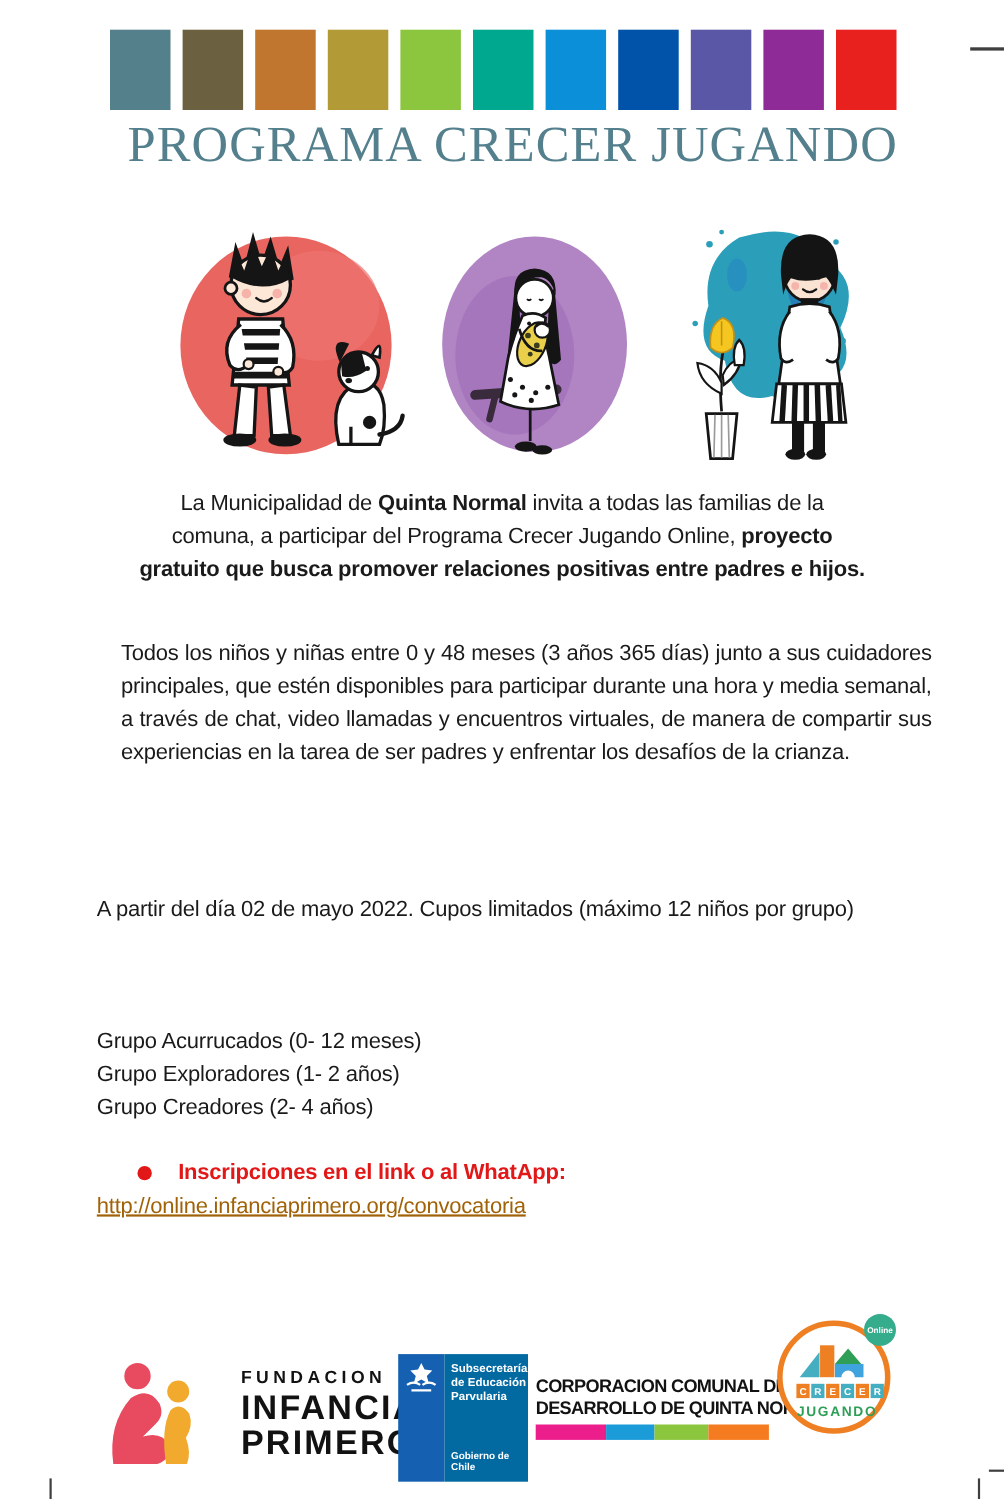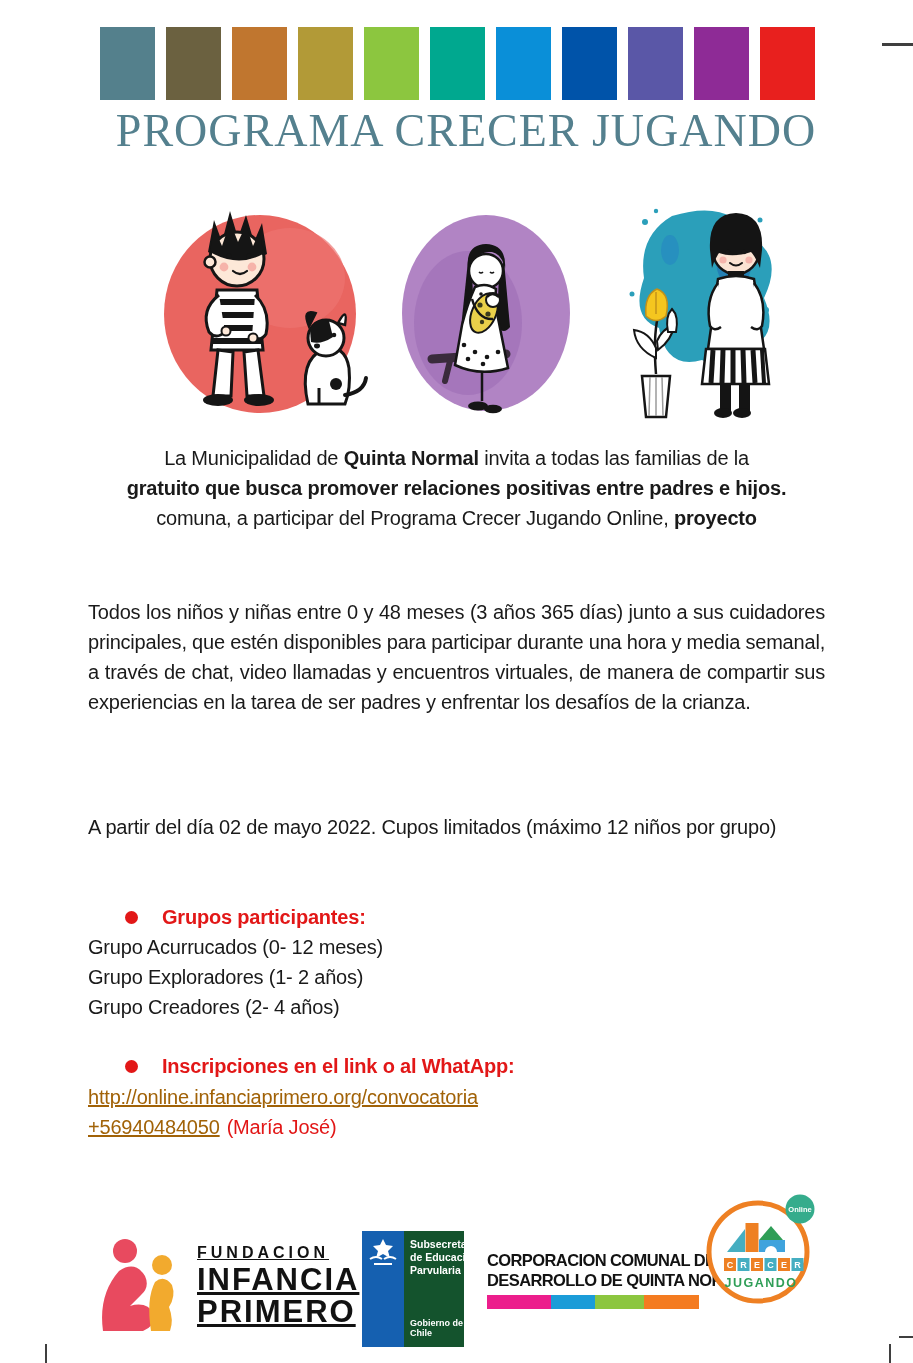--- a/index.html
+++ b/index.html
@@ -29,27 +29,27 @@
   .redbold{color:#e21717;font-weight:bold;}
   .bullet-row{display:flex;align-items:center;height:30px;}
   .dot{width:13px;height:13px;border-radius:50%;background:#e21717;margin-left:37px;margin-right:24px;flex:none;}
   .linktext{color:#2222cc;text-decoration:underline;cursor:pointer;}
   a.linktext{color:#a16207;}
   .phone-note{color:#e21717;margin-left:7px;}
 
   
   .logo-infancia{position:absolute;left:95px;top:1235px;display:flex;align-items:center;}
   .logo-infancia .mark{width:100px;height:100px;}
-  .logo-infancia .txt{margin-left:2px;color:#121212;text-decoration:underline;}
+  .logo-infancia .txt{margin-left:24px;color:#121212;}
   .logo-infancia .t1{font-size:16px;font-weight:bold;letter-spacing:4px;line-height:22px;}
   .logo-infancia .t2,.logo-infancia .t3{font-size:31px;font-weight:bold;letter-spacing:2px;line-height:32px;}
 
   .logo-gob{position:absolute;left:362px;top:1231px;width:118px;height:116px;display:flex;}
   .logo-gob .blue{width:42px;background:#1560b0;position:relative;}
-  .logo-gob .redp{width:60px;background:#14532d;position:relative;color:#fff;}
+  .logo-gob .redp{width:76px;background:#0369a1;position:relative;color:#fff;}
   .logo-gob .crest{position:absolute;left:4px;top:6px;}
   .logo-gob .gt{position:absolute;left:6px;top:7px;font-size:10.5px;font-weight:bold;line-height:13px;}
   .logo-gob .gf{position:absolute;left:6px;bottom:9px;font-size:9px;font-weight:bold;}
 
   .logo-corp{position:absolute;left:487px;top:1250px;width:212px;text-align:center;color:#121212;}
   .logo-corp .ct{font-size:16.5px;font-weight:bold;line-height:20px;letter-spacing:-0.6px;white-space:nowrap;}
   .logo-corp .bar{display:flex;height:14px;margin-top:5px;}
 
   .logo-crecer{position:absolute;left:703px;top:1192px;width:116px;height:120px;}
 
@@ -209,47 +209,40 @@
       <path d="M44,160 Q24,151 22,132 Q37,134 44,150 Z" fill="#ffffff" stroke="#151515" stroke-width="2"></path>
       <path d="M46,152 Q60,142 62,127 Q50,131 45,143 Z" fill="#ffffff" stroke="#151515" stroke-width="2"></path>
       <path d="M56,134 Q53,118 60,111 Q67,118 64,134 Z" fill="#ffffff" stroke="#151515" stroke-width="2"></path>
       <path d="M34,118 Q32,97 45,91 Q59,96 54,118 Q44,127 34,118 Z" fill="#f5c61f" stroke="#c0901a" stroke-width="1.5"></path>
       <path d="M44,94 L44,116" stroke="#c0901a" stroke-width="1.4"></path>
     </svg>
   </div>
 
   <div class="tb center" style="top:443px;">
     <span class="line"><span>La Municipalidad de </span><b>Quinta Normal</b><span> invita a todas las familias de la</span></span>
+    <span class="line"><span>comuna, a participar del Programa Crecer Jugando Online, </span><b>proyecto</b></span>
     <span class="line"><b>gratuito que busca promover relaciones positivas entre padres e hijos.</b></span>
-    <span class="line"><span>comuna, a participar del Programa Crecer Jugando Online, </span><b>proyecto</b></span>
-  </div>
-
-  <div class="tb justify" style="top:597px;">Todos los niños y niñas entre 0 y 48 meses (3 años 365 días) junto a sus cuidadores principales, que estén disponibles para participar durante una hora y media semanal, a través de chat, video llamadas y encuentros virtuales, de manera de compartir sus experiencias en la tarea de ser padres y enfrentar los desafíos de la crianza.</div>
+  </div>
+
+  <div class="tb justify" style="top:579px;margin-left:22px;">Todos los niños y niñas entre 0 y 48 meses (3 años 365 días) junto a sus cuidadores principales, que estén disponibles para participar durante una hora y media semanal, a través de chat, video llamadas y encuentros virtuales, de manera de compartir sus experiencias en la tarea de ser padres y enfrentar los desafíos de la crianza.</div>
 
   <div class="tb" style="top:812px;width:694px;">A partir del día 02 de mayo 2022. Cupos limitados (máximo 12 niños por grupo)</div>
 
-  <div class="tb bullet-row" style="top:902px;">
-    <span class="dot"></span>
-    <span class="redbold">Grupos participantes:</span>
-  </div>
   <div class="tb" style="top:932px;">
     <span class="line">Grupo Acurrucados (0- 12 meses)</span>
     <span class="line">Grupo Exploradores (1- 2 años)</span>
     <span class="line">Grupo Creadores (2- 4 años)</span>
   </div>
 
   <div class="tb bullet-row" style="top:1051px;">
     <span class="dot"></span>
     <span class="redbold">Inscripciones en el link o al WhatApp:</span>
   </div>
   <div class="tb" style="top:1082px;">
     <a class="linktext">http://online.infanciaprimero.org/convocatoria</a>
-  </div>
-  <div class="tb" style="top:1112px;">
-    <a class="linktext">+56940484050</a><span class="phone-note">(María José)</span>
   </div>
 
   <div class="logo-infancia">
     <svg class="mark" viewBox="0 0 100 100">
       <circle cx="30" cy="16" r="12" fill="#e84a5f"></circle>
       <path d="M8,96 Q3,60 24,36 Q40,25 50,41 Q55,52 46,60 L35,71 Q52,66 59,79 Q61,91 48,96 Z" fill="#e84a5f"></path>
       <circle cx="67" cy="30" r="10" fill="#f2aa2e"></circle>
       <path d="M56,96 Q51,64 60,47 Q69,39 77,50 Q81,61 74,72 Q79,85 75,96 Z" fill="#f2aa2e"></path>
     </svg>
     <div class="txt">

